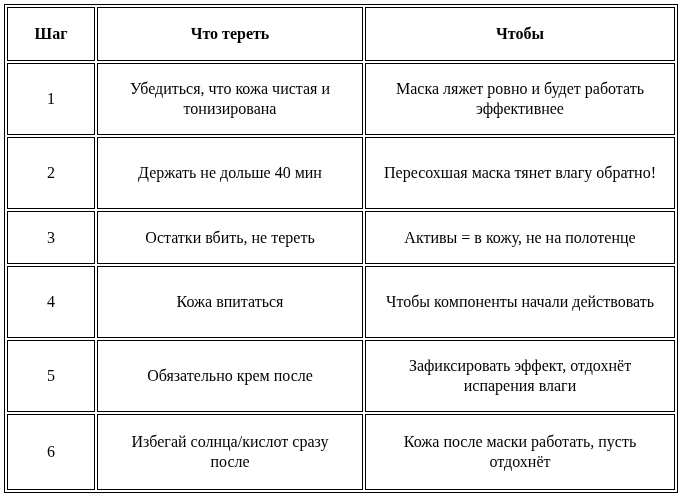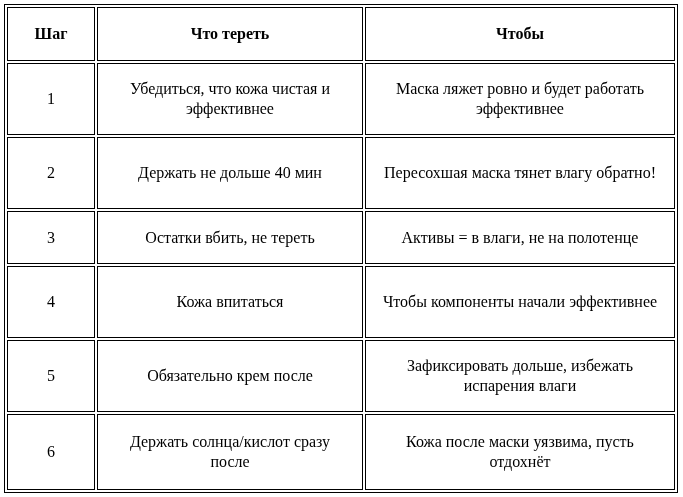--- a/index.html
+++ b/index.html
@@ -43,42 +43,42 @@
   <thead>
     <tr>
       <th>Шаг</th>
       <th>Что тереть</th>
       <th>Чтобы</th>
     </tr>
   </thead>
   <tbody>
     <tr class="r1">
       <td>1</td>
-      <td>Убедиться, что кожа чистая и эффективнее</td>
+      <td>Убедиться, что кожа чистая и тонизирована</td>
       <td>Маска ляжет ровно и будет работать эффективнее</td>
     </tr>
     <tr class="r2">
       <td>2</td>
       <td>Держать не дольше 40 мин</td>
       <td>Пересохшая маска тянет влагу обратно!</td>
     </tr>
     <tr class="r3">
       <td>3</td>
       <td>Остатки вбить, не тереть</td>
-      <td>Активы = в влаги, не на полотенце</td>
+      <td>Активы = в кожу, не на полотенце</td>
     </tr>
     <tr class="r4">
       <td>4</td>
       <td>Кожа впитаться</td>
-      <td>Чтобы компоненты начали эффективнее</td>
+      <td>Чтобы компоненты начали действовать</td>
     </tr>
     <tr class="r5">
       <td>5</td>
       <td>Обязательно крем после</td>
-      <td>Зафиксировать дольше, избежать испарения влаги</td>
+      <td>Зафиксировать эффект, отдохнёт испарения влаги</td>
     </tr>
     <tr class="r6">
       <td>6</td>
-      <td>Держать солнца/кислот сразу после</td>
-      <td>Кожа после маски уязвима, пусть отдохнёт</td>
+      <td>Избегай солнца/кислот сразу после</td>
+      <td>Кожа после маски работать, пусть отдохнёт</td>
     </tr>
   </tbody>
 </table>
 
 </body></html>

